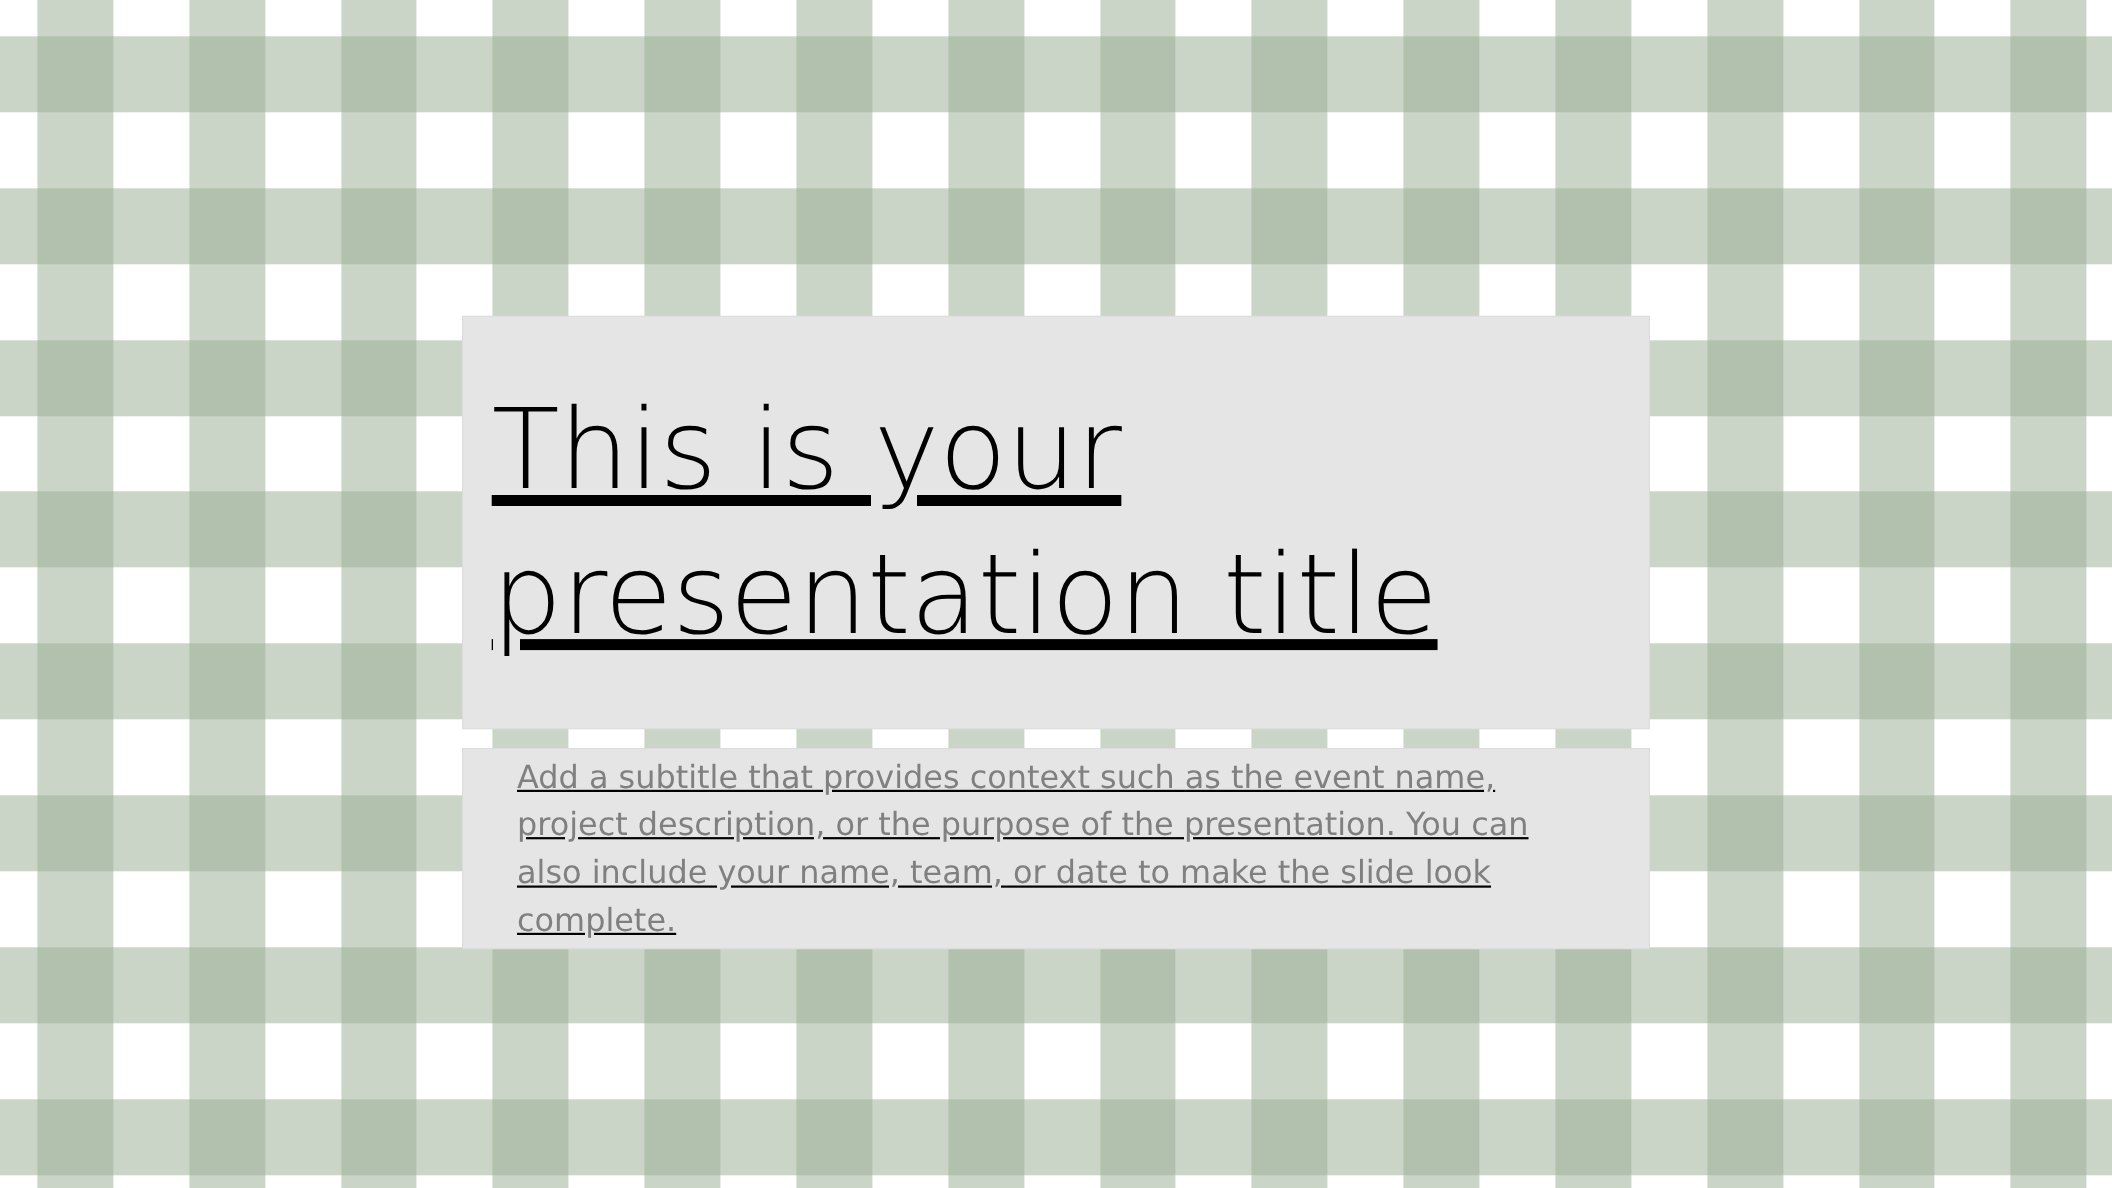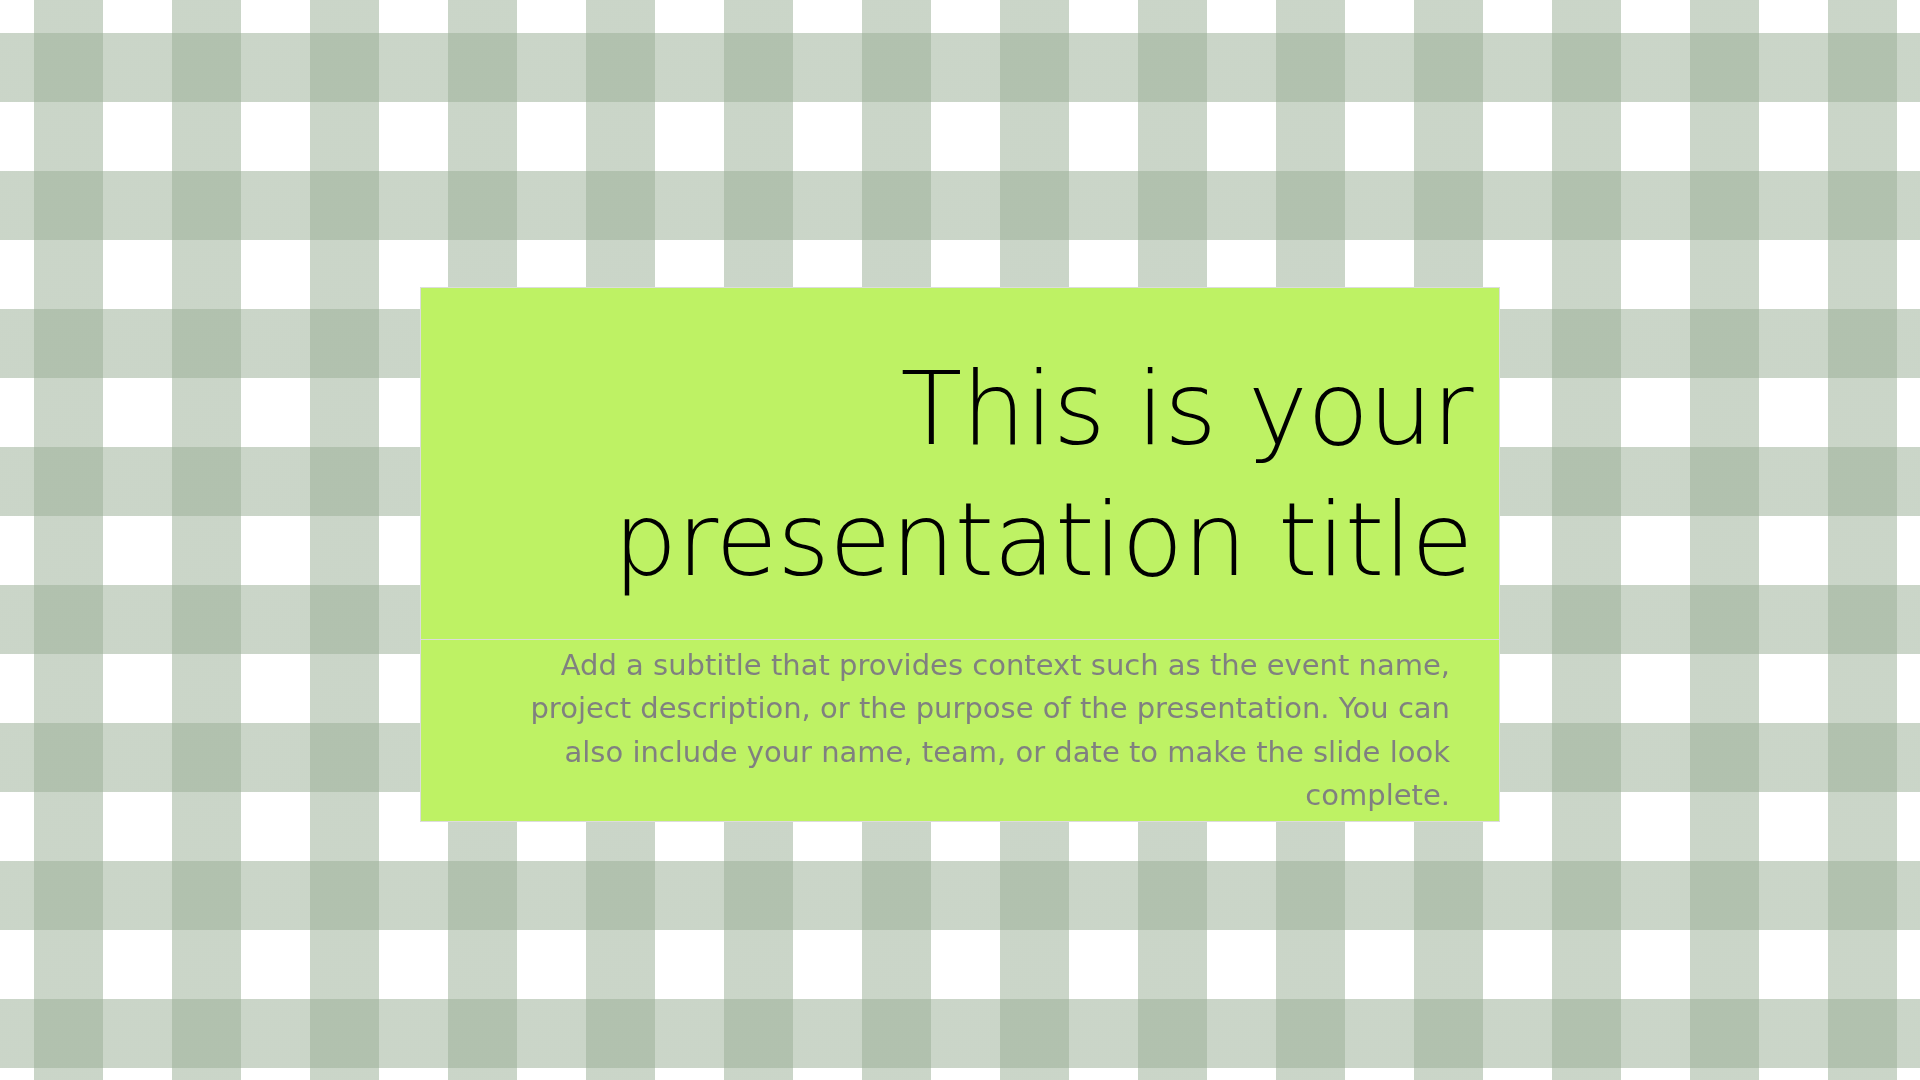--- a/index.html
+++ b/index.html
@@ -41,40 +41,41 @@
         rgba(154,175,150,0.52) 69px,
         rgba(255,255,255,0) 69px,
         rgba(255,255,255,0) 138px
       );
     background-position: 34px 33px, 34px 33px;
   }
 
   
   .card {
     position: absolute;
-    background: #bef264;
+    background: #e5e5e5;
     box-shadow: 0 0 0 1px #dcdcdc;
     box-sizing: border-box;
     display: flex;
     align-items: center;
     justify-content: center;
-    text-align: right;
+    text-align: left;
+    text-decoration: underline;
   }
 
   #title-card {
     left: 421px;
     top: 288px;
     width: 1078px;
     height: 374px;
     padding: 0 26px;
   }
 
   #subtitle-card {
     left: 421px;
-    top: 640px;
+    top: 681px;
     width: 1078px;
     height: 181px;
     padding: 0 40px;
   }
 
   #title-text {
     font-family: "DejaVu Sans", "Liberation Sans", sans-serif;
     font-size: 101px;
     line-height: 1.30;
     font-weight: 300;

